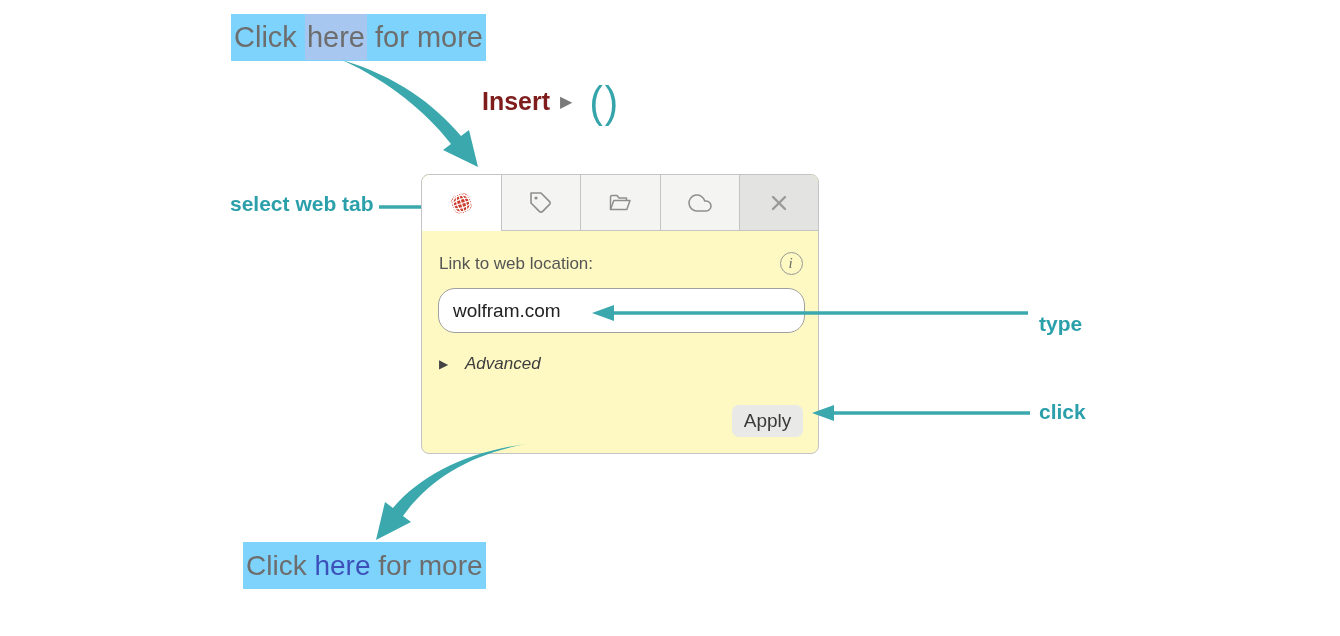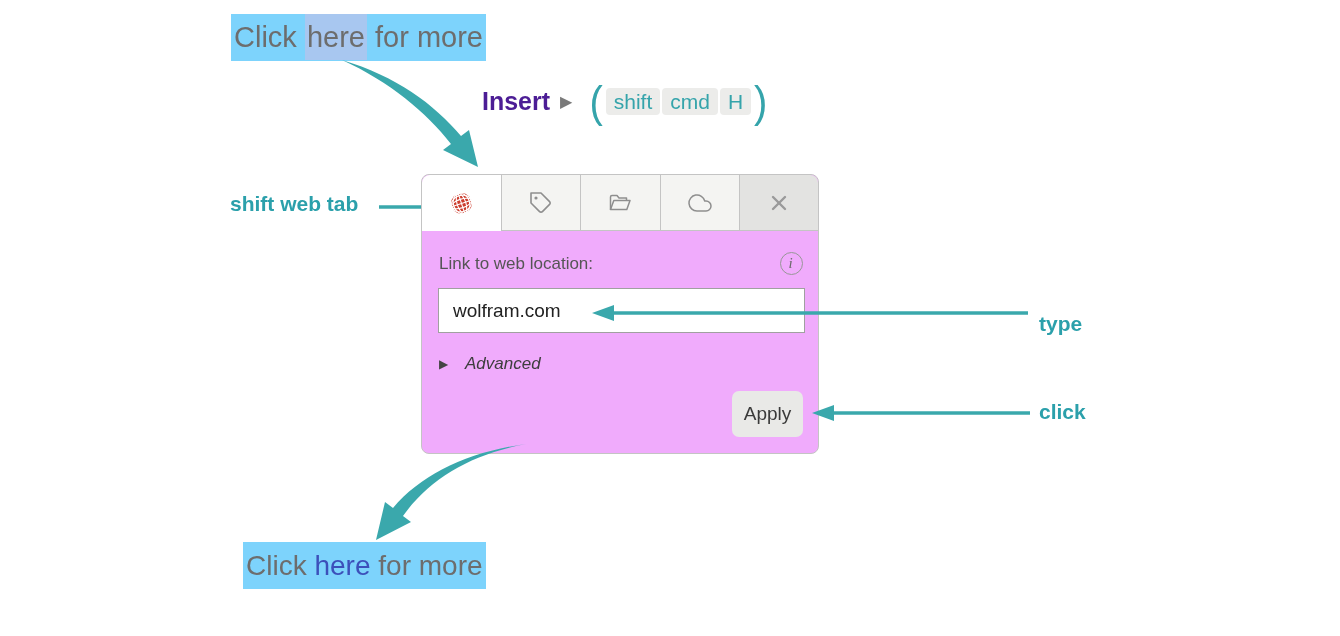--- a/index.html
+++ b/index.html
@@ -26,21 +26,21 @@
 
   
   .menu-line {
     display: flex;
     align-items: center;
     white-space: nowrap;
   }
   .menu-name, .menu-item {
     font-weight: bold;
     font-size: 25px;
-    color: #4c1d95;
+    color: #7f1d1d;
   }
   .menu-sep {
     font-size: 16px;
     color: #7a7a7a;
     margin: 0 10px;
   }
   .paren {
     color: #35a4ab;
     font-size: 40px;
     font-weight: 400;
@@ -63,21 +63,21 @@
     color: #2ba0ab;
     font-weight: bold;
     font-size: 21px;
     white-space: nowrap;
   }
 
   
   .dialog {
     left: 421px; top: 174px;
     width: 398px; height: 280px;
-    background: #f0abfc;
+    background: #fef9c3;
     border: 1px solid #c4c4c4;
     border-radius: 8px;
   }
   .tabs { display: flex; height: 56px; }
   .tab {
     display: flex; align-items: center; justify-content: center;
     flex: 1;
     background: #f4f4f2;
     border-right: 1px solid #c4c4c4;
     border-bottom: 1px solid #c4c4c4;
@@ -109,39 +109,39 @@
     font-size: 15px;
     display: flex; align-items: center; justify-content: center;
     padding-right: 2px;
     cursor: pointer;
   }
   .url-input {
     display: block;
     margin: 13px 15px 0 16px;
     width: 367px; height: 45px;
     border: 1px solid #a0a0a0;
-    border-radius: 0;
+    border-radius: 17px;
     font-family: "Liberation Sans", sans-serif;
     font-size: 19px;
     color: #222222;
     padding: 0 14px;
     outline: none;
     background: #fff;
   }
   .advanced {
     display: flex; align-items: center;
     margin: 21px 0 0 17px;
     cursor: pointer;
   }
   .adv-tri { font-size: 12px; color: #444444; width: 26px; }
   .adv-label { font-size: 17px; color: #3d3d3d; font-style: italic; }
   .apply-btn {
     position: absolute;
     right: 15px; bottom: 16px;
-    width: 71px; height: 46px;
+    width: 71px; height: 32px;
     background: #e9e9e7;
     border: none;
     border-radius: 7px;
     font-family: "Liberation Sans", sans-serif;
     font-size: 19px;
     color: #3a3a3a;
     cursor: pointer;
   }
   svg { display: block; }
 </style>
@@ -150,33 +150,28 @@
 
 <div class="abs big-label" style="left:231px; top:14px;">
   <span>Click </span><span class="hl">here</span><span> for more</span>
 </div>
 
 <div class="abs menu-line" style="left:482px; top:87px;">
   <span class="menu-name">Insert</span>
   <span class="menu-sep">▶</span>
   <span style="width:6px"></span>
   <span class="paren">(</span>
-  <span class="keys">
-    <span class="key">shift</span>
-    <span class="key">cmd</span>
-    <span class="key">H</span>
-  </span>
   <span class="paren">)</span>
 </div>
 
 <svg class="abs" style="left:338px; top:56px;" width="155" height="118" viewBox="0 0 155 118">
   <path d="M4 4 C 58 20, 96 48, 123 80 L 131 74 L 140 111 L 105 94 L 113 88 C 88 56, 52 26, 4 4 Z" fill="#3aa8ac"></path>
 </svg>
 
-<div class="abs callout" style="left:230px; top:192px;">shift web tab</div>
+<div class="abs callout" style="left:230px; top:192px;">select web tab</div>
 <svg class="abs" style="left:378px; top:197px;" width="64" height="20" viewBox="0 0 64 20">
   <line x1="1" y1="10" x2="46" y2="10" stroke="#3aa8ac" stroke-width="3.5"></line>
   <polygon points="45,2 63,10 45,18" fill="#3aa8ac"></polygon>
 </svg>
 
 <div class="abs dialog">
   <div class="tabs">
     <div class="tab selected">
       <svg width="25" height="25" viewBox="0 0 24 24">
         <circle cx="12" cy="12" r="10" fill="#cc3b2c"></circle>

